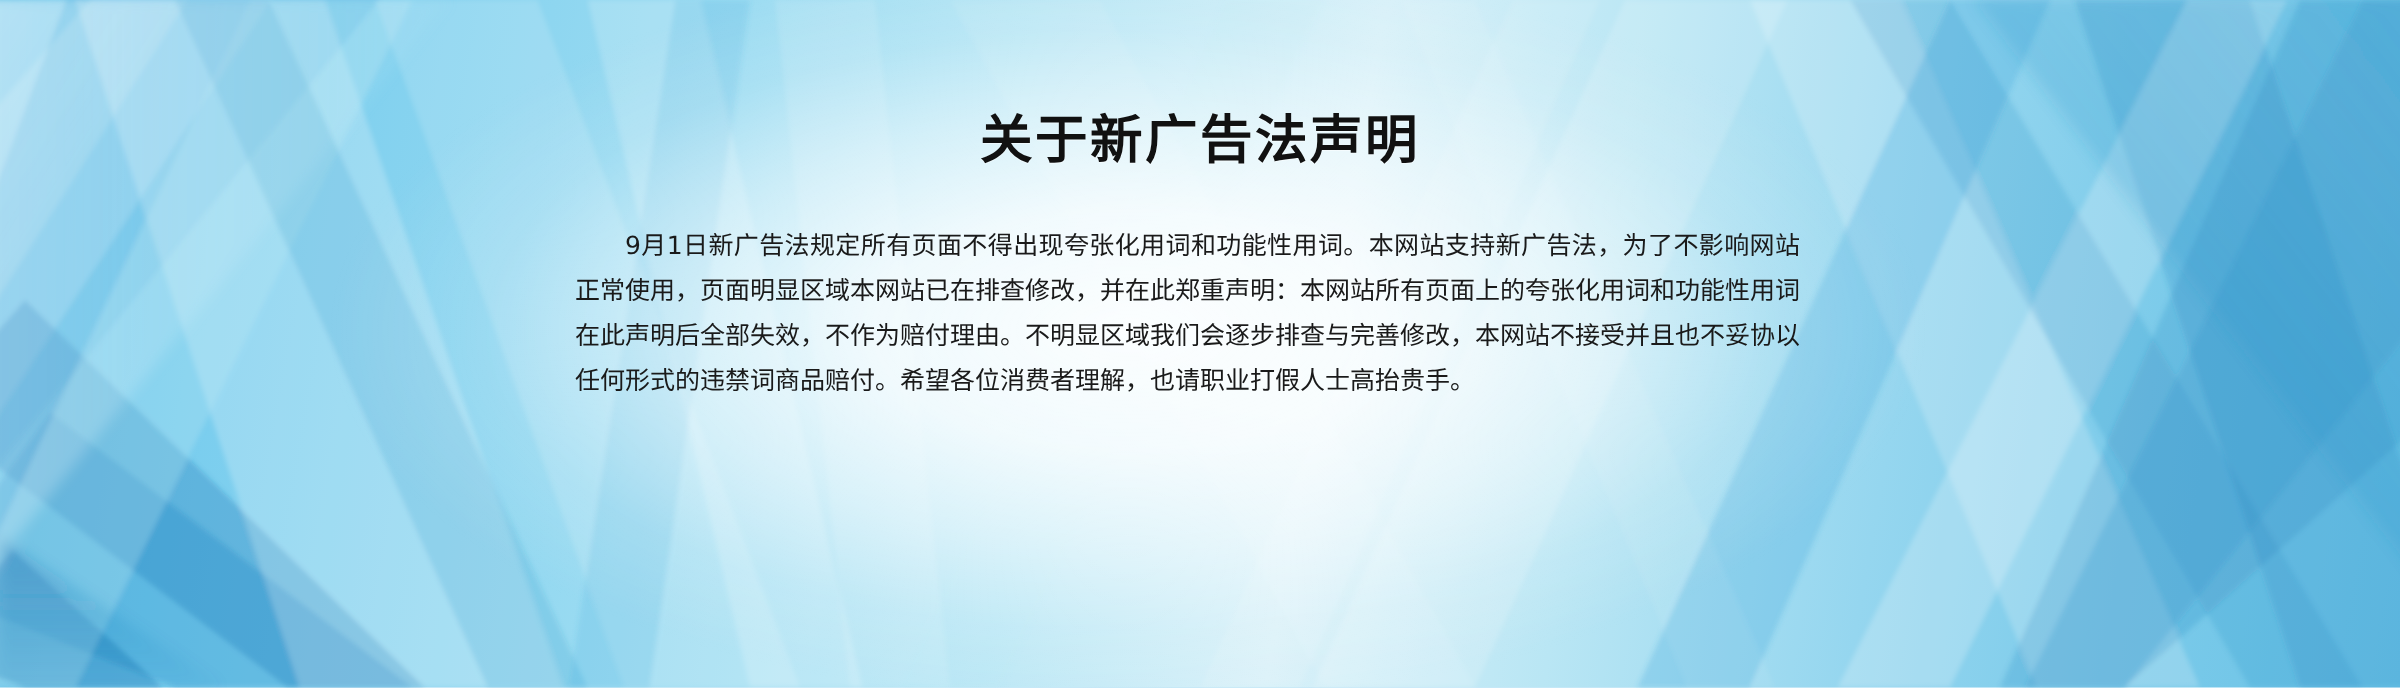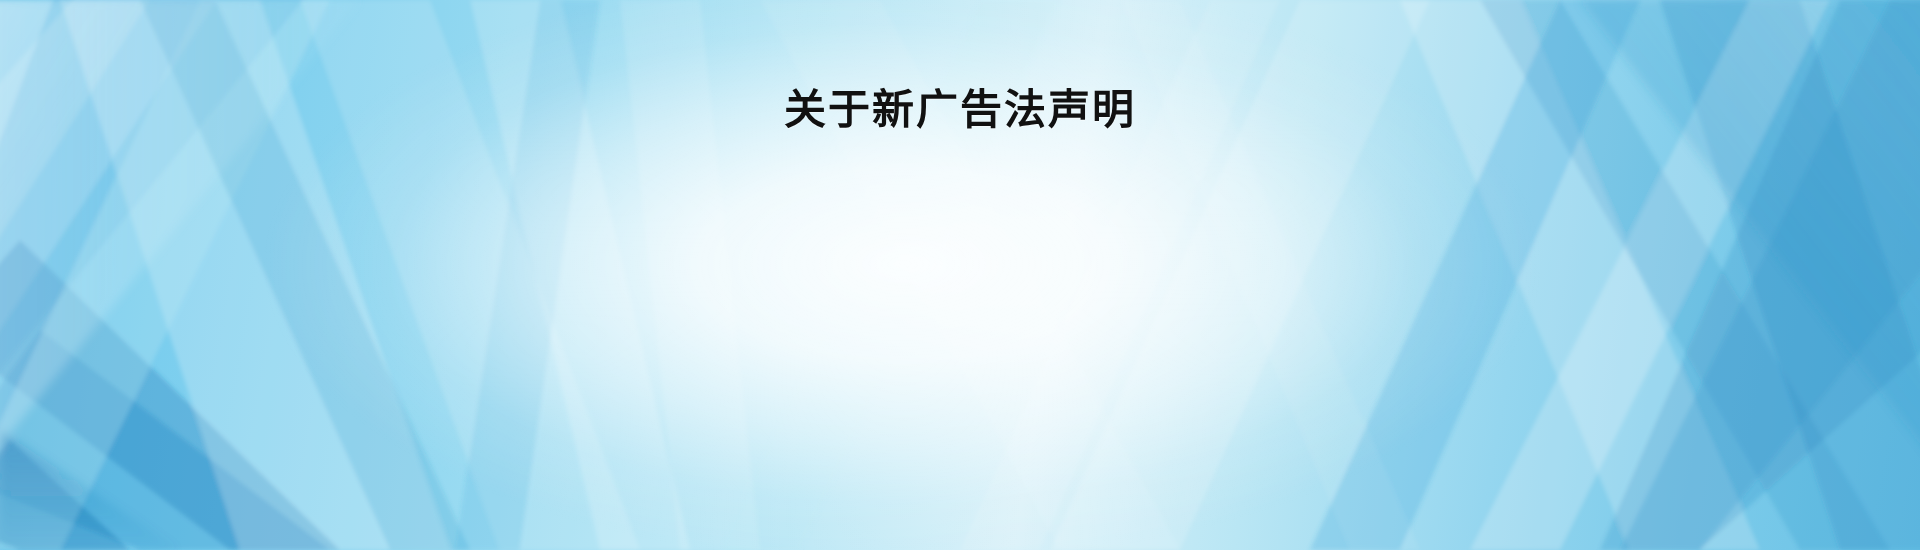--- a/index.html
+++ b/index.html
@@ -74,21 +74,21 @@
   }
 
   #page-title {
     margin: 0;
     padding: 0;
     position: absolute;
     left: 0;
     right: 0;
     top: 88px;
     text-align: center;
-    font-family: Liberation Mono, monospace;
+    font-family: Liberation Serif, serif;
     font-size: 42px;
     line-height: 1.2;
     font-weight: 700;
     letter-spacing: 2px;
     color: #111111;
     text-shadow: 0 1px 0 rgba(255,255,255,0.45);
   }
 
   #body-copy {
     position: absolute;
@@ -186,16 +186,17 @@
     </svg>
   </div>
 
   <div class="bg-layer bg-glow"></div>
 
   <div id="content">
 
     <h1 id="page-title">关于新广告法声明</h1>
 
     <div id="body-copy">
+      <p class="para indent">9月1日新广告法规定所有页面不得出现夸张化用词和功能性用词。本网站支持新广告法，为了不影响网站正常使用，页面明显区域本网站已在排查修改，并在此郑重声明：本网站所有页面上的夸张化用词和功能性用词在此声明后全部失效，不作为赔付理由。不明显区域我们会逐步排查与完善修改，本网站不接受并且也不妥协以任何形式的违禁词商品赔付。希望各位消费者理解，也请职业打假人士高抬贵手。</p>
     </div>
 
   </div>
 </div>
 
 </body></html>

